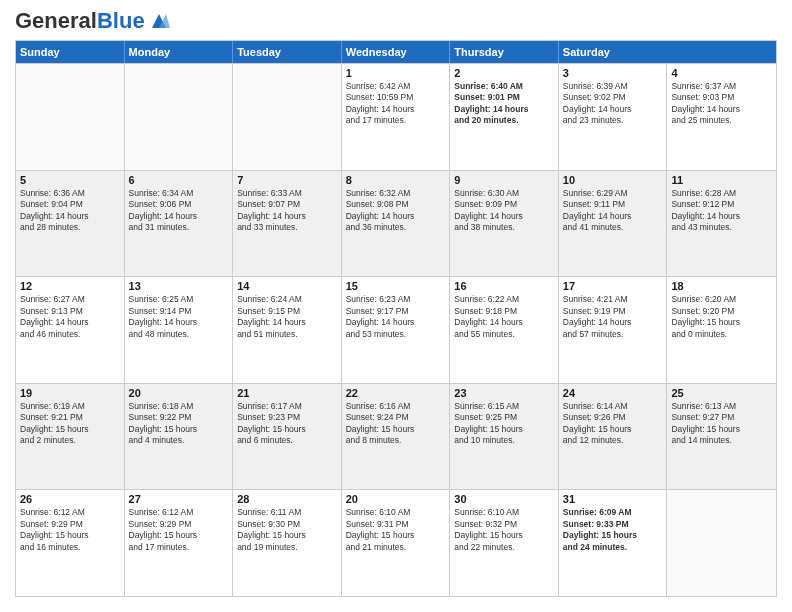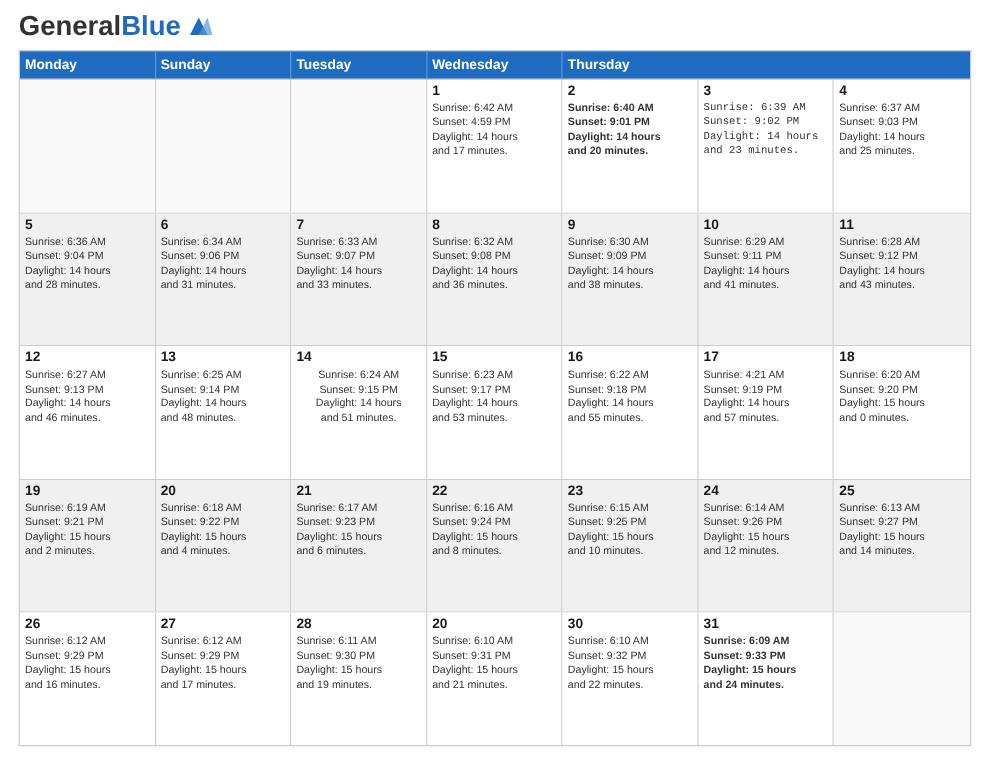--- a/index.html
+++ b/index.html
@@ -140,48 +140,49 @@
       </div>
     </div>
     <div class="title-block">
       <div class="month-title"></div>
       <div class="location"></div>
     </div>
   </div>
 
   <div class="calendar">
     <div class="calendar-header-row">
-    <div class="calendar-header-cell">Monday</div>
-        <div class="calendar-header-cell">Sunday</div>
+    <div class="calendar-header-cell">Sunday</div>
+        <div class="calendar-header-cell">Monday</div>
         <div class="calendar-header-cell">Tuesday</div>
         <div class="calendar-header-cell">Wednesday</div>
         <div class="calendar-header-cell">Thursday</div>
+        <div class="calendar-header-cell">Saturday</div>
       </div>
     <div class="calendar-body">
     <div class="calendar-row">
           <div class="calendar-cell empty"></div>
           <div class="calendar-cell empty"></div>
           <div class="calendar-cell empty"></div>
           <div class="calendar-cell">
             <span class="day-number">1</span>
             <div class="cell-info" style="white-space: pre-line;">Sunrise: 6:42 AM
-Sunset: 4:59 PM
+Sunset: 10:59 PM
 Daylight: 14 hours
 and 17 minutes.</div>
           </div>
           <div class="calendar-cell">
             <span class="day-number">2</span>
             <div class="cell-info" style="white-space: pre-line; font-weight: bold;">Sunrise: 6:40 AM
 Sunset: 9:01 PM
 Daylight: 14 hours
 and 20 minutes.</div>
           </div>
           <div class="calendar-cell">
             <span class="day-number">3</span>
-            <div class="cell-info" style="white-space: pre-line; font-family: Liberation Mono, monospace;">Sunrise: 6:39 AM
+            <div class="cell-info" style="white-space: pre-line;">Sunrise: 6:39 AM
 Sunset: 9:02 PM
 Daylight: 14 hours
 and 23 minutes.</div>
           </div>
           <div class="calendar-cell">
             <span class="day-number">4</span>
             <div class="cell-info" style="white-space: pre-line;">Sunrise: 6:37 AM
 Sunset: 9:03 PM
 Daylight: 14 hours
 and 25 minutes.</div>
@@ -248,21 +249,21 @@
           </div>
           <div class="calendar-cell">
             <span class="day-number">13</span>
             <div class="cell-info" style="white-space: pre-line;">Sunrise: 6:25 AM
 Sunset: 9:14 PM
 Daylight: 14 hours
 and 48 minutes.</div>
           </div>
           <div class="calendar-cell">
             <span class="day-number">14</span>
-            <div class="cell-info" style="white-space: pre-line; text-align: center;">Sunrise: 6:24 AM
+            <div class="cell-info" style="white-space: pre-line;">Sunrise: 6:24 AM
 Sunset: 9:15 PM
 Daylight: 14 hours
 and 51 minutes.</div>
           </div>
           <div class="calendar-cell">
             <span class="day-number">15</span>
             <div class="cell-info" style="white-space: pre-line;">Sunrise: 6:23 AM
 Sunset: 9:17 PM
 Daylight: 14 hours
 and 53 minutes.</div>

